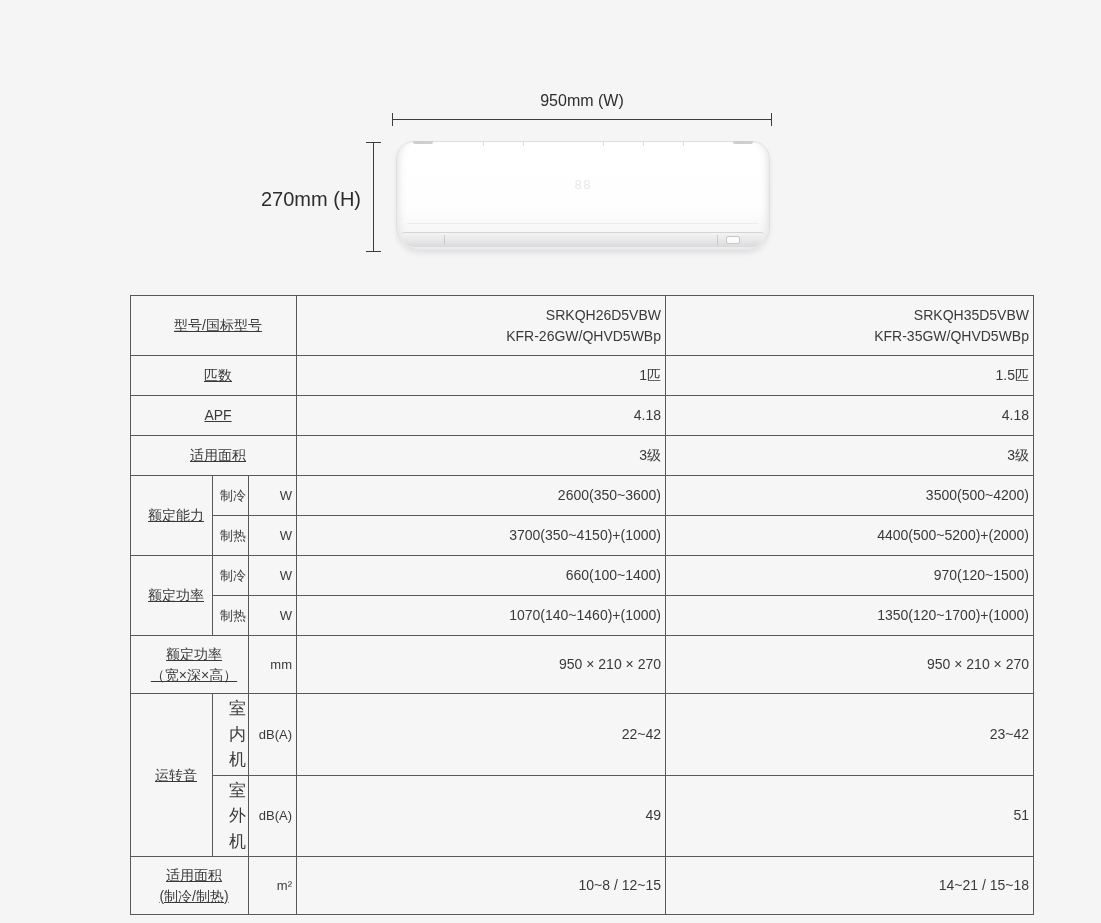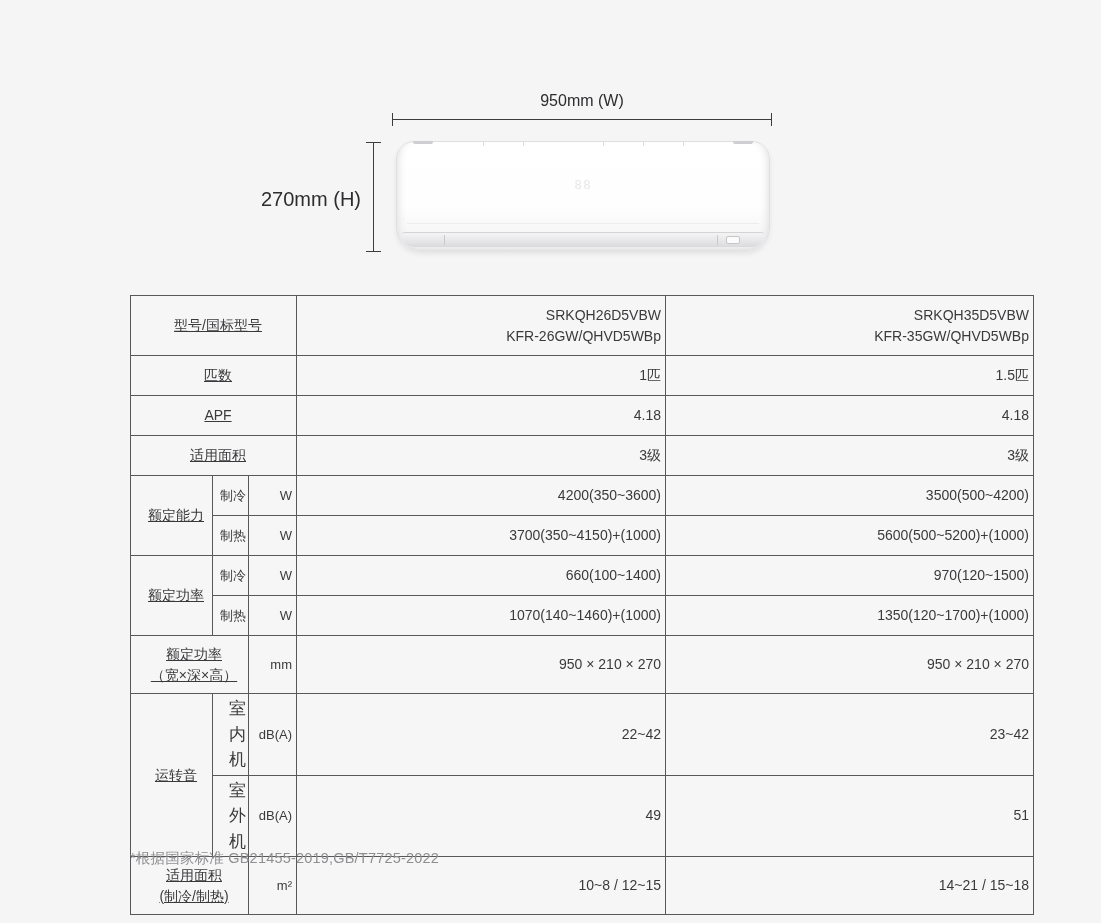--- a/index.html
+++ b/index.html
@@ -193,28 +193,28 @@
       <tr class="h40">
         <td colspan="3" class="lbl">适用面积</td>
         <td>3级</td>
         <td>3级</td>
       </tr>
 
       <tr class="h40">
         <td rowspan="2" class="lbl">额定能力</td>
         <td class="sub">制冷</td>
         <td class="unit">W</td>
-        <td>4200(350~3600)</td>
+        <td>2600(350~3600)</td>
         <td>3500(500~4200)</td>
       </tr>
       <tr class="h40">
         <td class="sub">制热</td>
         <td class="unit">W</td>
         <td>3700(350~4150)+(1000)</td>
-        <td>5600(500~5200)+(1000)</td>
+        <td>4400(500~5200)+(2000)</td>
       </tr>
 
       <tr class="h40">
         <td rowspan="2" class="lbl">额定功率</td>
         <td class="sub">制冷</td>
         <td class="unit">W</td>
         <td>660(100~1400)</td>
         <td>970(120~1500)</td>
       </tr>
       <tr class="h40">
@@ -249,15 +249,14 @@
       <tr class="h58">
         <td colspan="2" class="lbl preline">适用面积
 (制冷/制热)</td>
         <td class="unit">m²</td>
         <td>10~8 / 12~15</td>
         <td>14~21 / 15~18</td>
       </tr>
     </tbody>
   </table>
 
-  <div class="footnote">*根据国家标准 GB21455-2019,GB/T7725-2022</div>
 
 </div>
 
 </body></html>

